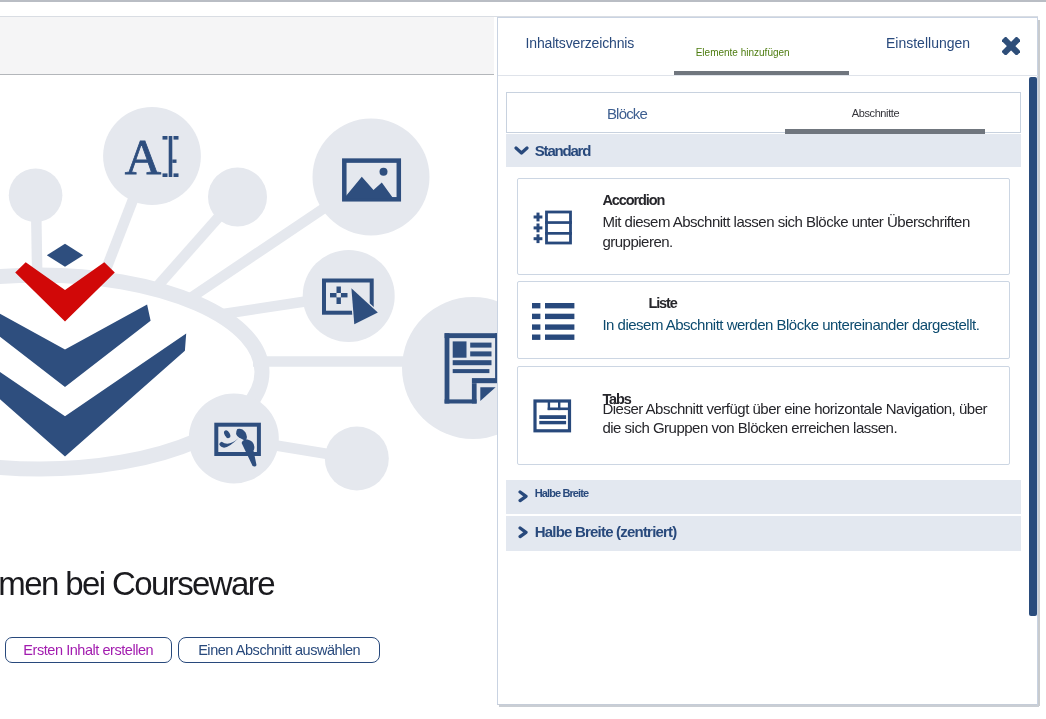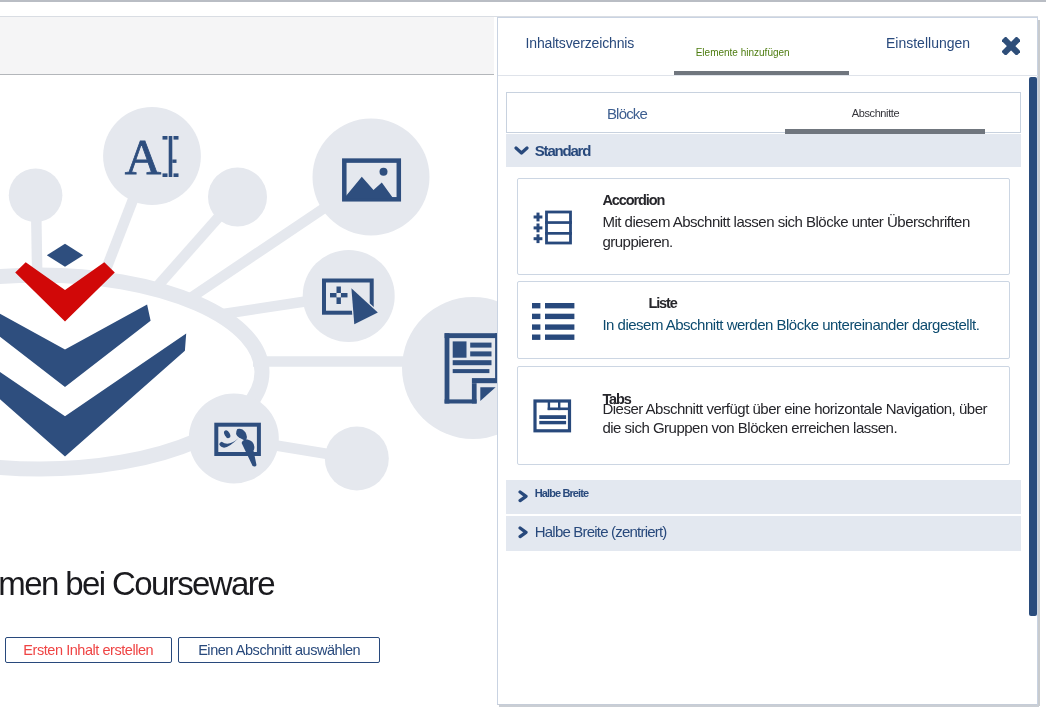--- a/index.html
+++ b/index.html
@@ -90,22 +90,22 @@
       <rect x="452.7" y="360.2" width="38.8" height="5"></rect>
       <rect x="452.7" y="369.1" width="36.7" height="4"></rect>
       <polygon points="480.3,387.2 495.6,387.2 480.3,401"></polygon>
     </g>
   </svg>
 
   <div class="abs" style="left:0;top:566.7px;width:497px;height:42px;overflow:hidden;">
     <div id="bigtitle" class="abs" style="left:-106px;top:0;white-space:nowrap;font-size:33px;line-height:33px;letter-spacing:-1.6px;color:#1a1a1e;">Willkommen bei Courseware</div>
   </div>
 
-  <div class="abs" style="left:4.8px;top:637.2px;width:167px;height:26.1px;border:1px solid #28497c;border-radius:2px;background:#fff;color:#ef4444;font-size:14.5px;letter-spacing:-0.45px;line-height:25px;text-align:center;">Ersten Inhalt erstellen</div>
-  <div class="abs" style="left:178.2px;top:637.2px;width:202px;height:26.1px;border:1px solid #28497c;border-radius:2px;background:#fff;color:#28497c;font-size:14.5px;letter-spacing:-0.45px;line-height:25px;text-align:center;">Einen Abschnitt auswählen</div>
+  <div class="abs" style="left:4.8px;top:637.2px;width:167px;height:26.1px;border:1px solid #28497c;border-radius:7px;background:#fff;color:#a21caf;font-size:14.5px;letter-spacing:-0.45px;line-height:25px;text-align:center;">Ersten Inhalt erstellen</div>
+  <div class="abs" style="left:178.2px;top:637.2px;width:202px;height:26.1px;border:1px solid #28497c;border-radius:8px;background:#fff;color:#28497c;font-size:14.5px;letter-spacing:-0.45px;line-height:25px;text-align:center;">Einen Abschnitt auswählen</div>
 
   <div class="abs" style="left:496.5px;top:16.8px;width:541.5px;height:688px;background:#fff;border:1px solid #c9d3e2;border-bottom:1.5px solid #c6cdd8;"></div>
   <div class="abs" style="left:1038.2px;top:19.5px;width:1.8px;height:686px;background:#c8cbce;"></div>
   <div class="abs" style="left:499px;top:705px;width:540px;height:1.6px;background:#caced4;"></div>
 
   <div class="abs" style="left:525.5px;top:35px;font-size:14px;letter-spacing:-0.15px;color:#28497c;">Inhaltsverzeichnis</div>
   <div class="abs" style="left:695.7px;top:35px;font-size:10px;color:#4d7c0f;margin-top:12px;">Elemente hinzufügen</div>
   <div class="abs" style="left:886px;top:35px;font-size:14px;color:#28497c;">Einstellungen</div>
   <svg class="abs" style="left:1001.9px;top:36.9px;" width="18.2" height="18.2" viewBox="0 0 18 18">
     <g stroke="#2e4e79" stroke-width="6" fill="none">
@@ -178,17 +178,17 @@
 
   <div class="abs" style="left:505.5px;top:480px;width:515px;height:34.3px;background:#e3e8f0;"></div>
   <div class="abs" style="left:505.5px;top:515.5px;width:515px;height:35px;background:#e3e8f0;"></div>
   <svg class="abs" style="left:517.5px;top:490px;" width="10" height="12.6" viewBox="0 0 10 12.6">
     <polyline points="2.1,2 8,6.3 2.1,10.6" fill="none" stroke="#28497c" stroke-width="3.3" stroke-linecap="round" stroke-linejoin="round"></polyline>
   </svg>
   <svg class="abs" style="left:517.5px;top:526.3px;" width="10" height="12.6" viewBox="0 0 10 12.6">
     <polyline points="2.1,2 8,6.3 2.1,10.6" fill="none" stroke="#28497c" stroke-width="3.3" stroke-linecap="round" stroke-linejoin="round"></polyline>
   </svg>
   <div class="abs" style="left:534.8px;top:486.5px;font-size:11px;letter-spacing:-0.9px;font-weight:bold;color:#28497c;">Halbe Breite</div>
-  <div class="abs" style="left:534.8px;top:523.2px;font-size:15px;letter-spacing:-0.8px;font-weight:normal;color:#28497c;">Halbe Breite (zentriert)</div>
+  <div class="abs" style="left:534.8px;top:523.2px;font-size:15px;letter-spacing:-0.8px;font-weight:bold;color:#28497c;">Halbe Breite (zentriert)</div>
 
   <div class="abs" style="left:1029.2px;top:76.7px;width:7.6px;height:539.5px;background:#2a4c7c;border-radius:2px;"></div>
 
 </div>
 
 </body></html>

